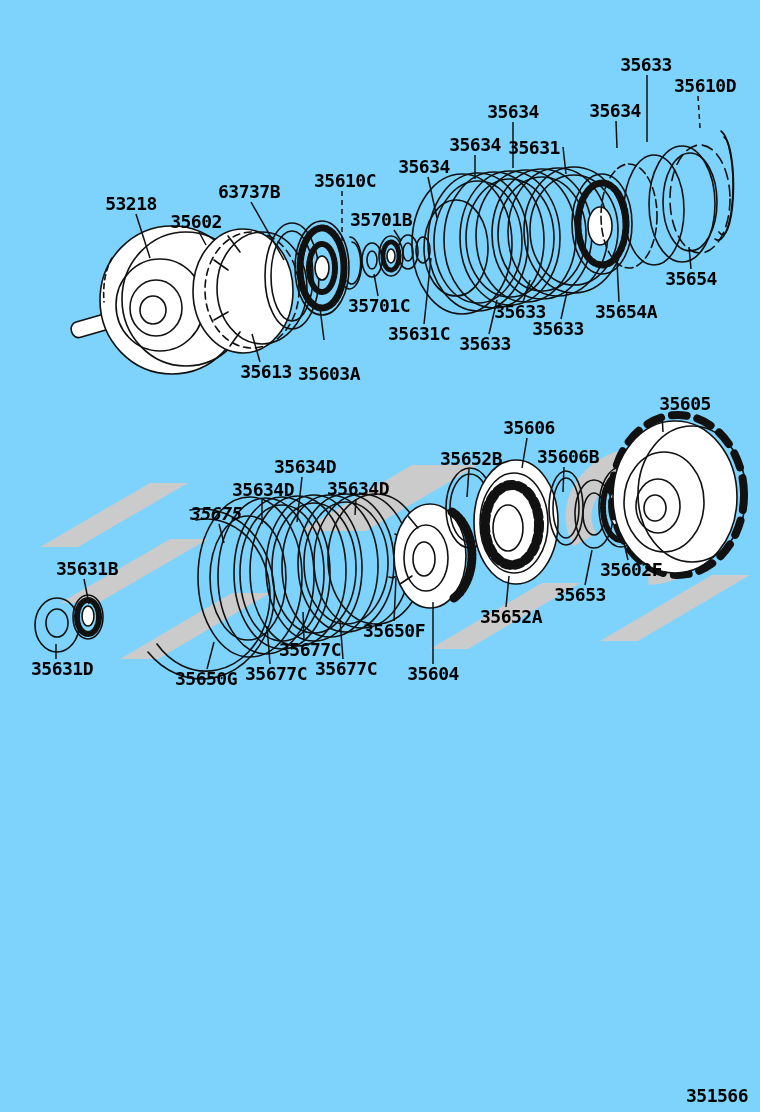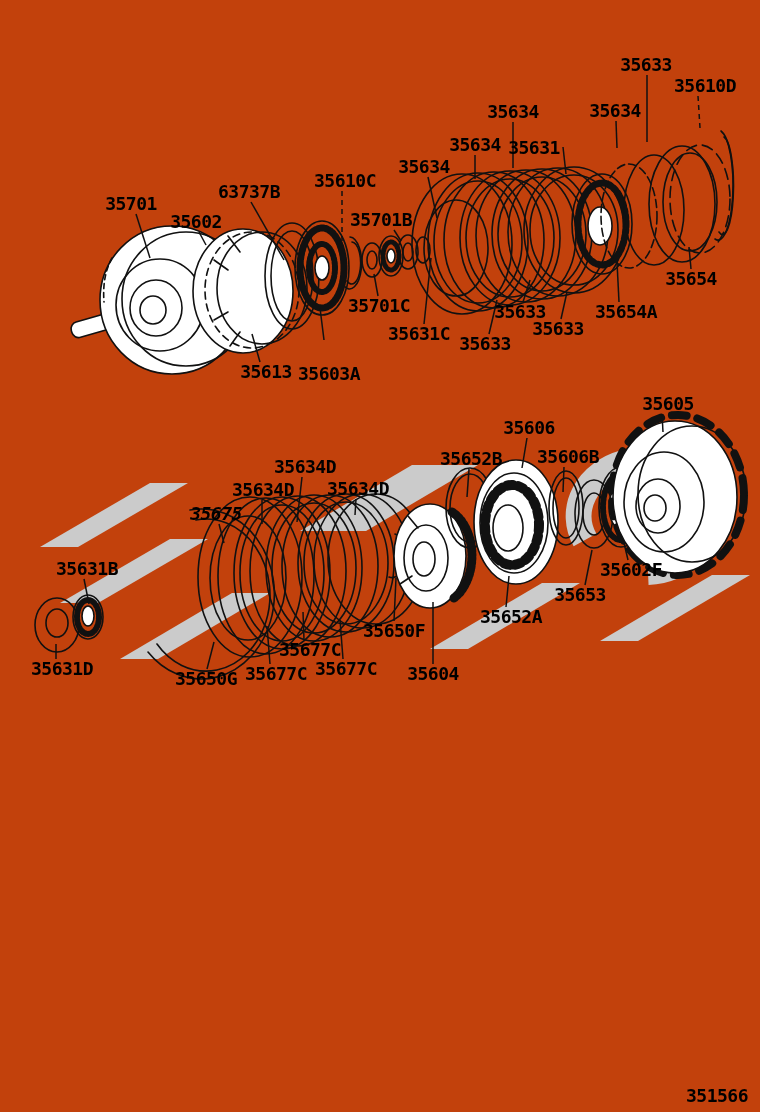--- a/index.html
+++ b/index.html
@@ -1,19 +1,19 @@
 <!DOCTYPE html>
 <html><head>
 <meta charset="utf-8">
 <style>
   html,body{margin:0;padding:0;}
   body{background:#888;}
   #page{
     position:relative;width:760px;height:1112px;margin:0 auto;
-    background:#c2410c;overflow:hidden;
+    background:#7dd3fc;overflow:hidden;
     font-family:"DejaVu Sans Mono","Liberation Mono",monospace;
   }
   #art-svg{position:absolute;left:0;top:0;}
   .part-label{
     position:absolute;transform:translate(-50%,-50%);
     font-weight:bold;font-size:18px;line-height:1;color:#000;
     letter-spacing:-0.5px;white-space:nowrap;user-select:none;
   }
   #drawing-number{
     position:absolute;right:12px;top:1085px;
@@ -249,33 +249,33 @@
   <div id="labels-layer">
       <div class="part-label" style="left: 646px; top: 65px;">35633</div>
       <div class="part-label" style="left: 705px; top: 86px;">35610D</div>
       <div class="part-label" style="left: 615px; top: 111px;">35634</div>
       <div class="part-label" style="left: 513px; top: 112px;">35634</div>
       <div class="part-label" style="left: 534px; top: 137px; margin-top: 11px;">35631</div>
       <div class="part-label" style="left: 475px; top: 145px;">35634</div>
       <div class="part-label" style="left: 424px; top: 167px;">35634</div>
       <div class="part-label" style="left: 345px; top: 181px;">35610C</div>
       <div class="part-label" style="left: 249px; top: 192px;">63737B</div>
-      <div class="part-label" style="left: 131px; top: 204px;">35701</div>
+      <div class="part-label" style="left: 131px; top: 204px;">53218</div>
       <div class="part-label" style="left: 381px; top: 220px;">35701B</div>
       <div class="part-label" style="left: 196px; top: 222px;">35602</div>
       <div class="part-label" style="left: 691px; top: 279px;">35654</div>
       <div class="part-label" style="left: 379px; top: 306px;">35701C</div>
       <div class="part-label" style="left: 626px; top: 312px;">35654A</div>
       <div class="part-label" style="left: 520px; top: 312px;">35633</div>
       <div class="part-label" style="left: 558px; top: 329px;">35633</div>
       <div class="part-label" style="left: 419px; top: 334px; text-align: right;">35631C</div>
       <div class="part-label" style="left: 485px; top: 344px;">35633</div>
       <div class="part-label" style="left: 329px; top: 350px; margin-top: 24px;">35603A</div>
       <div class="part-label" style="left: 266px; top: 372px;">35613</div>
-      <div class="part-label" style="left: 668px; top: 404px;">35605</div>
+      <div class="part-label" style="left: 685px; top: 404px;">35605</div>
       <div class="part-label" style="left: 529px; top: 428px;">35606</div>
       <div class="part-label" style="left: 471px; top: 459px;">35652B</div>
       <div class="part-label" style="left: 568px; top: 457px;">35606B</div>
       <div class="part-label" style="left: 305px; top: 467px;">35634D</div>
       <div class="part-label" style="left: 263px; top: 490px;">35634D</div>
       <div class="part-label" style="left: 358px; top: 489px;">35634D</div>
       <div class="part-label" style="left: 216px; top: 514px; font-style: italic;">35675</div>
       <div class="part-label" style="left: 87px; top: 569px;">35631B</div>
       <div class="part-label" style="left: 631px; top: 570px;">35602F</div>
       <div class="part-label" style="left: 580px; top: 595px;">35653</div>

